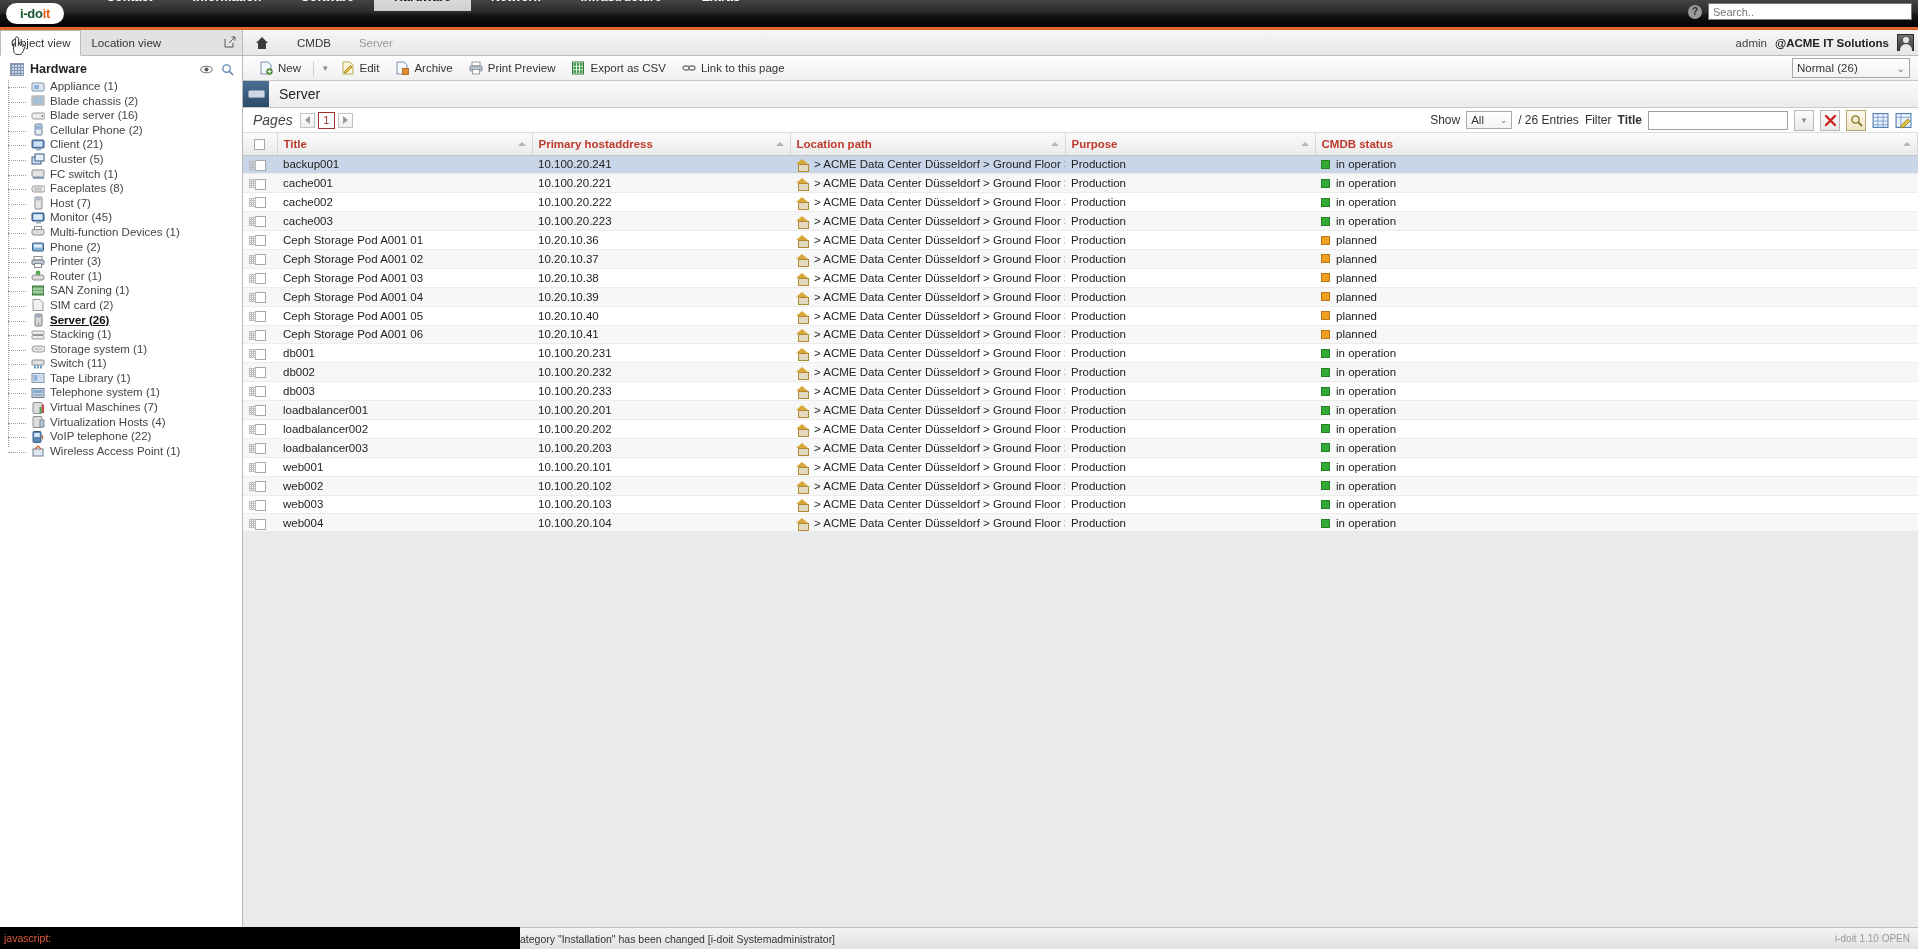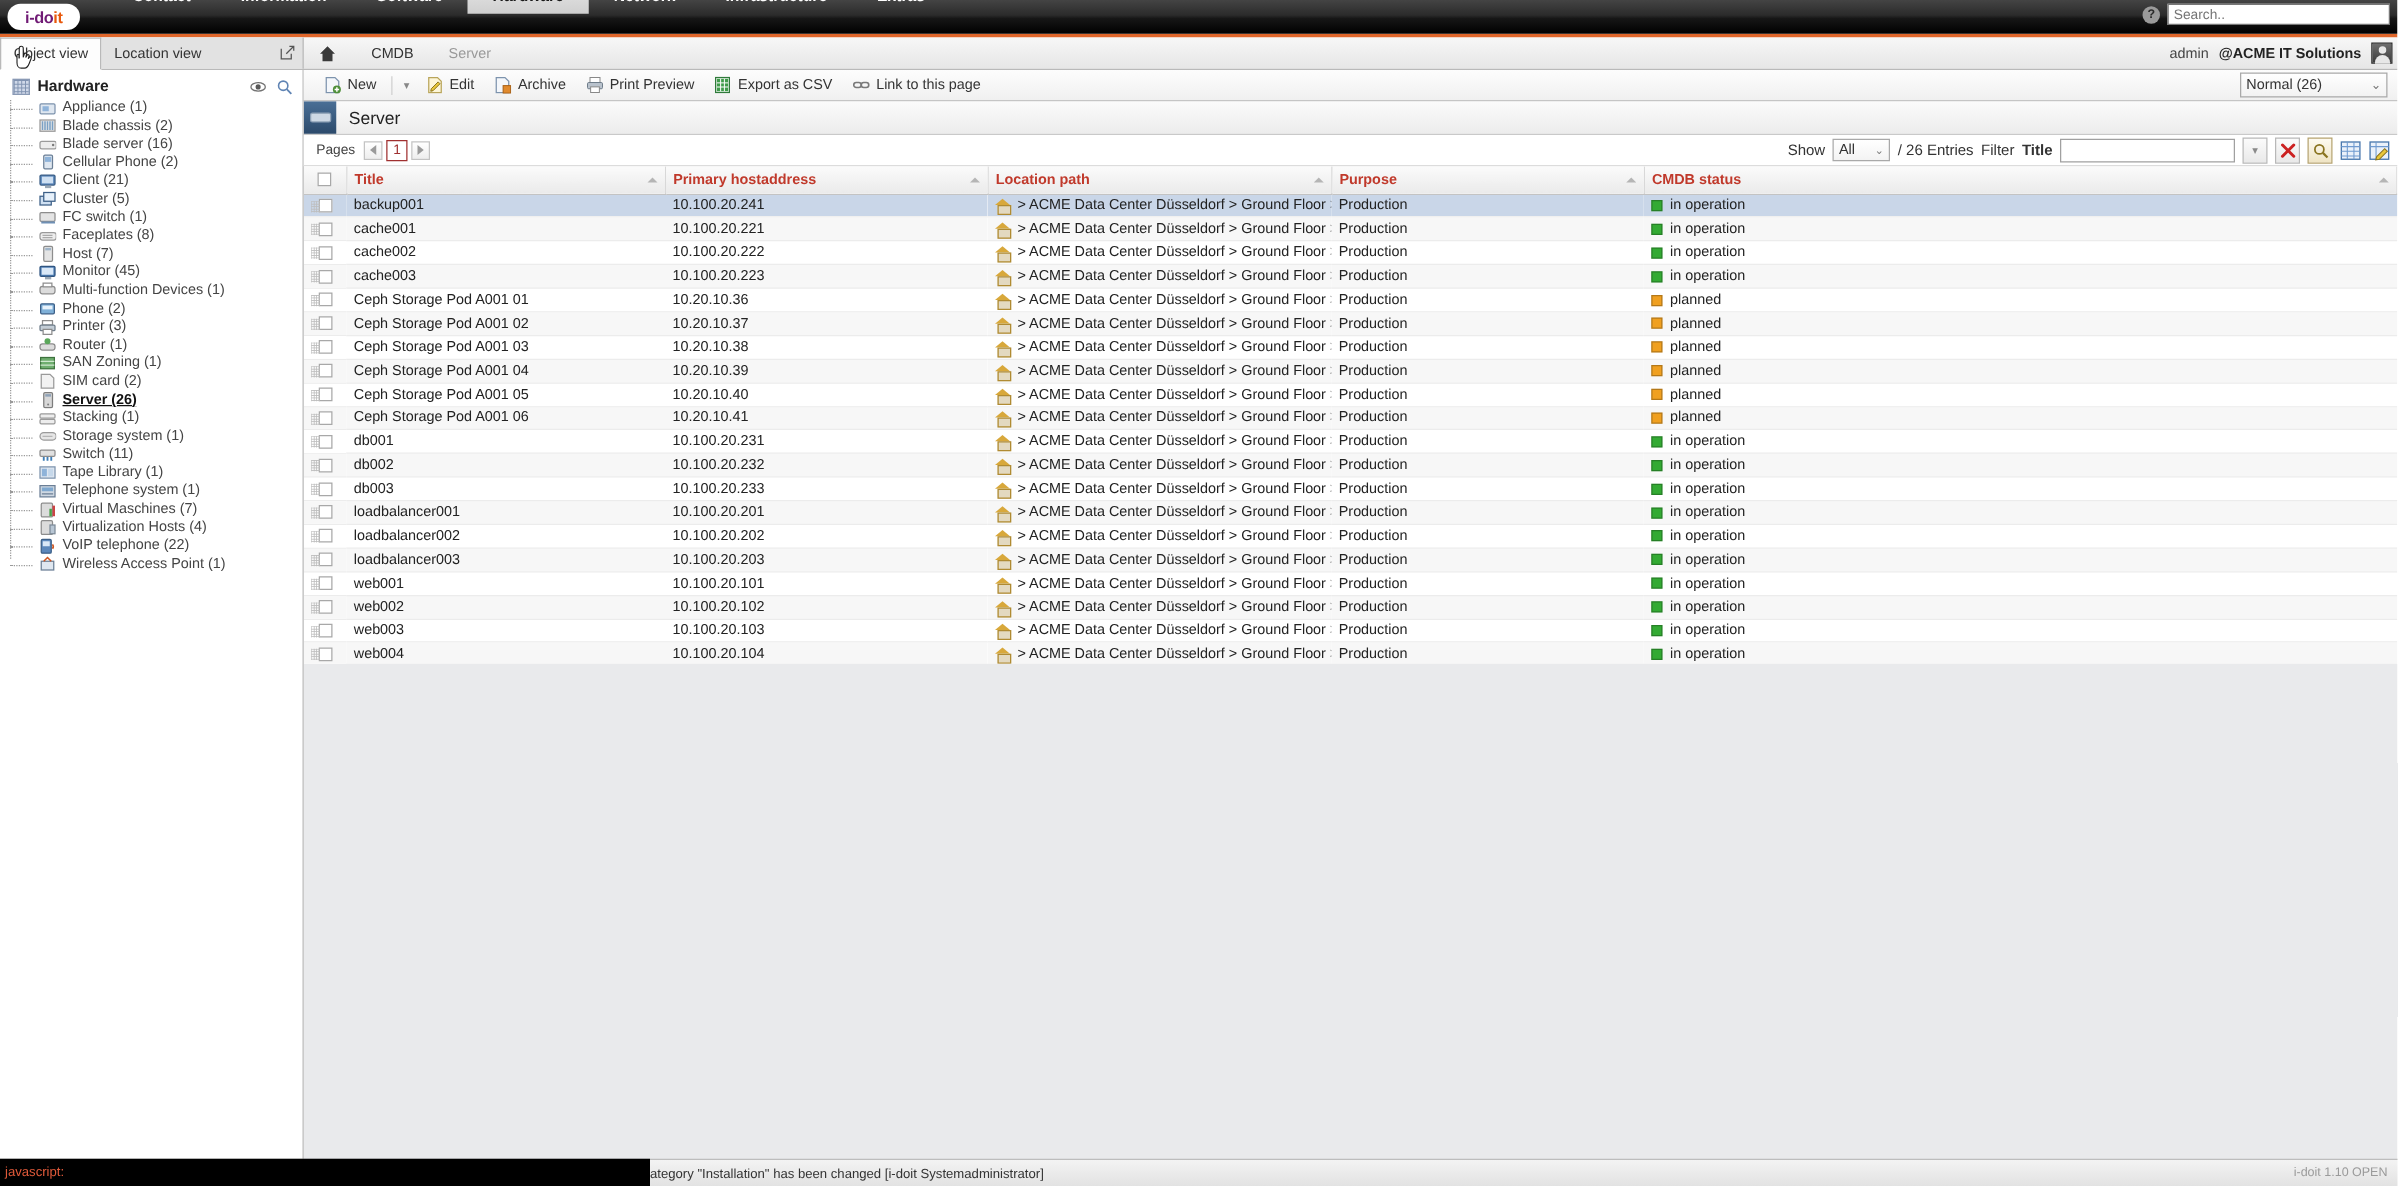--- a/index.html
+++ b/index.html
@@ -26,21 +26,21 @@
     width: 58px; height: 21px;
     margin-left: 6px; margin-bottom: 3px;
     background: #ffffff;
     border-radius: 11px;
     display: flex; align-items: center; justify-content: center;
     font-weight: bold; font-size: 13px;
     color: #1a1a1a;
     letter-spacing: -0.3px;
     flex: none;
   }
-  .logo .o { color: #701a75; }
+  .logo .o { color: #14532d; }
   .logo .it { color: #e8590c; }
   .navitems { display: flex; align-items: flex-start; margin-left: 22px; height: 43px; }
   .navitem {
     color: #ffffff;
     font-weight: bold;
     font-size: 12.5px;
     padding: 0 20px;
     height: 27px;
     line-height: 27px;
     cursor: pointer;
@@ -57,21 +57,21 @@
     display: flex; align-items: center; gap: 6px;
   }
   .help-icon {
     width: 14px; height: 14px; border-radius: 50%;
     background: #9a9a9a; color: #2b2b2b;
     font-size: 10px; font-weight: bold;
     display: flex; align-items: center; justify-content: center;
     cursor: pointer;
   }
   .search-input {
-    width: 178px; height: 17px;
+    width: 204px; height: 17px;
     border: 1px solid #777;
     background: #fff;
     font-family: "Liberation Sans", sans-serif;
     font-size: 11px;
     padding: 0 4px;
     color: #555;
   }
   .orange-rule { height: 3px; background: #e0662a; }
 
   
@@ -245,21 +245,21 @@
   .pagehead .title { font-size: 14px; color: #222; padding-left: 10px; }
 
   .pager {
     height: 25px;
     display: flex; align-items: center;
     padding-left: 10px;
     border-bottom: 1px solid #dcdcdc;
     background:#fff;
     position: relative;
   }
-  .pager .lbl { font-size: 11px; color: #444; margin-right: 6px; }
+  .pager .lbl { font-size: 14px; color: #444; margin-right: 6px; font-style: italic; }
   .arrowbtn {
     width: 15px; height: 15px;
     border: 1px solid #c3c3c3; background: linear-gradient(to bottom,#fff,#eee);
     display: flex; align-items:center; justify-content:center;
     cursor: pointer; margin: 0 1px;
   }
   .arrowbtn .tri { width:0;height:0;border-top:4px solid transparent;border-bottom:4px solid transparent; }
   .arrowbtn .tri.l { border-right:5px solid #9a9a9a; }
   .arrowbtn .tri.r { border-left:5px solid #9a9a9a; }
   .pagenum {

